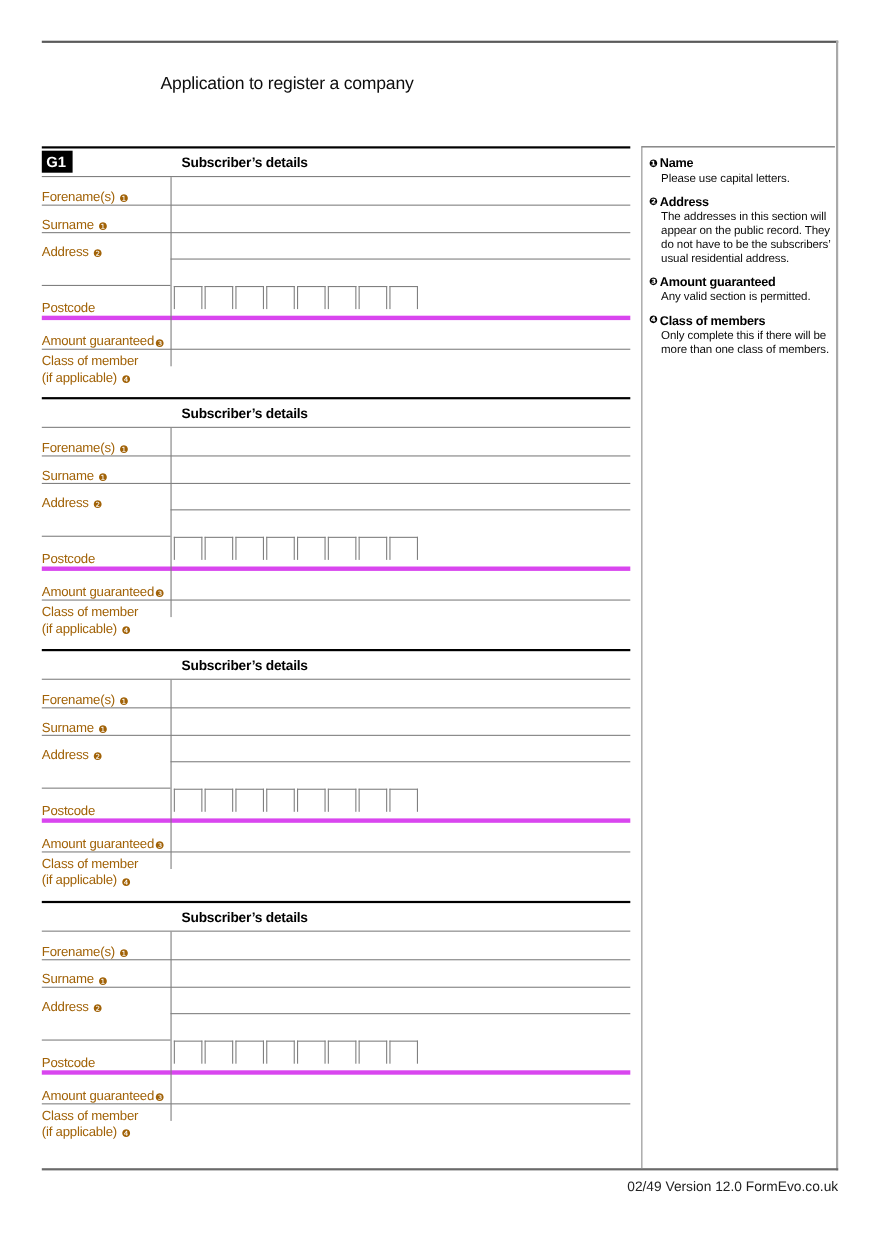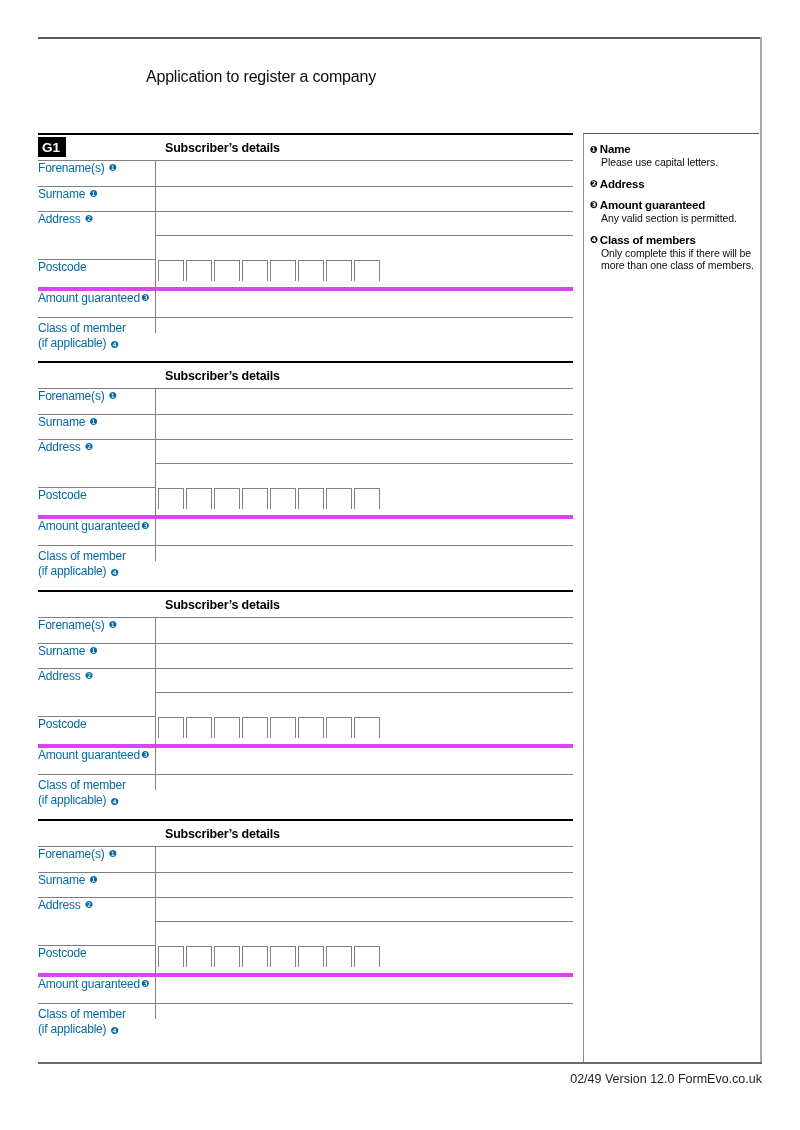--- a/index.html
+++ b/index.html
@@ -22,21 +22,21 @@
   
   .block{position:absolute;left:38px;width:535px;border-top:2px solid #000;}
   .bhead{position:relative;height:25px;border-bottom:1px solid #808080;}
   .badge{position:absolute;left:0;top:2px;width:24px;height:20px;padding-left:4px;
          background:#000;color:#fff;font-weight:bold;font-size:13.5px;
          display:flex;align-items:center;letter-spacing:0;}
   .btitle{margin-left:127px;line-height:26px;font-weight:bold;font-size:12.5px;letter-spacing:-0.2px;color:#000;}
   .rows{position:relative;}
   .divider{position:absolute;left:117px;top:0;width:1px;height:172px;background:#808080;}
   .row{display:flex;}
-  .row .lbl{width:117px;flex:none;display:flex;align-items:flex-start;font-size:12px;letter-spacing:-0.2px;color:#0369a1;}
+  .row .lbl{width:117px;flex:none;display:flex;align-items:flex-end;font-size:12px;letter-spacing:-0.2px;color:#a16207;}
   .row .fld{flex:1;}
   .mk{font-family:"DejaVu Sans", sans-serif;font-size:9.5px;margin-left:4px;position:relative;top:0.5px;}
   .mk.tight{margin-left:1px;}
   .r-forename{height:25px;border-bottom:1px solid #808080;}
   .r-surname{height:24px;border-bottom:1px solid #808080;}
   .r-addr1{height:24px;}
   .r-addr1 .fld{border-bottom:1px solid #808080;}
   .r-addr2{height:24px;}
   .r-addr2 .lbl{border-bottom:1px solid #808080;height:23px;}
   .r-postcode{height:27px;border-bottom:4px solid #d946ef;}
@@ -325,20 +325,21 @@
           <span class="nmk">❶</span>
           <span>Name</span>
         </div>
       <div class="nbody">Please use capital letters.</div>
     </div>
     <div class="note">
       <div class="ntitle">
           <span class="nmk">❷</span>
           <span>Address</span>
         </div>
+      <div class="nbody">The addresses in this section will appear on the public record. They do not have to be the subscribers’ usual residential address.</div>
     </div>
     <div class="note">
       <div class="ntitle">
           <span class="nmk">❸</span>
           <span>Amount guaranteed</span>
         </div>
       <div class="nbody">Any valid section is permitted.</div>
     </div>
     <div class="note">
       <div class="ntitle">

